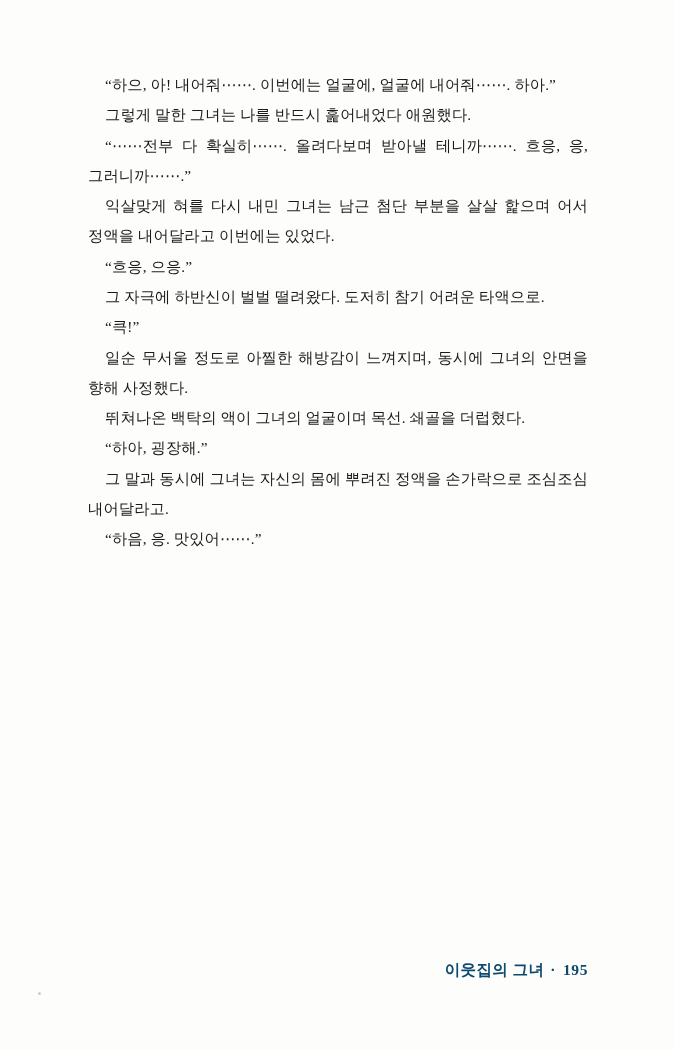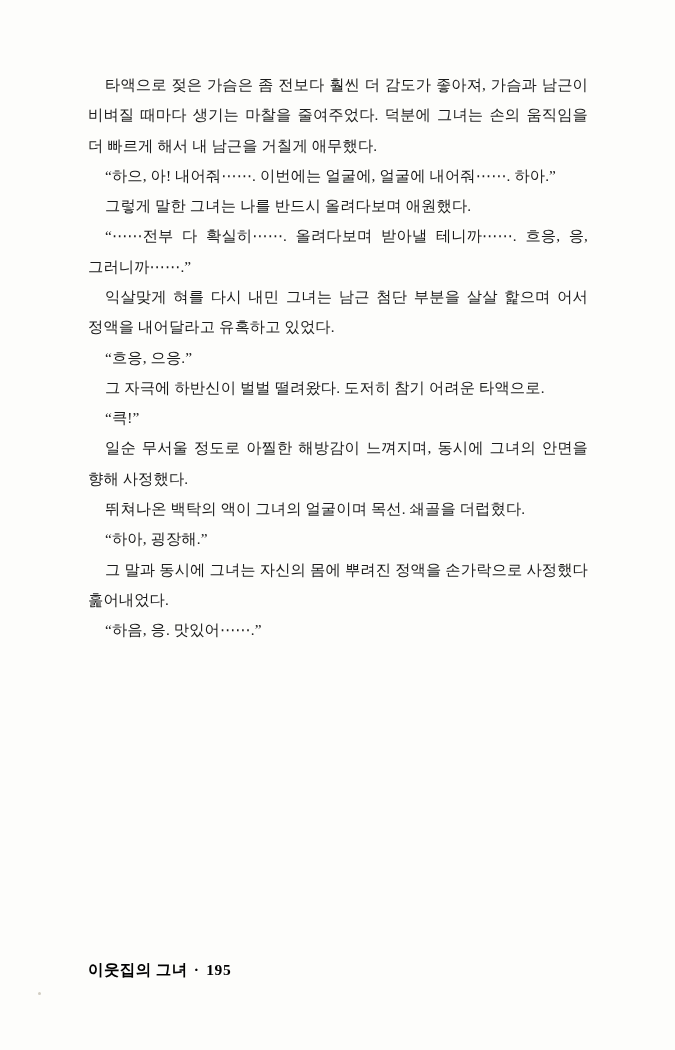--- a/index.html
+++ b/index.html
@@ -37,23 +37,24 @@
     text-justify: inter-character;
     letter-spacing: 0.1px;
     text-indent: 17px;
     word-break: keep-all;
   }
   .footer {
     position: absolute;
     left: 88px;
     top: 960px;
     width: 500px;
+    text-align: right;
     font-size: 15.5px;
     font-weight: bold;
-    color: #000000;
+    color: #0c4a6e;
     letter-spacing: 0.4px;
   }
   .footer .sep {
     display: inline-block;
     margin: 0 7px 0 6px;
     font-weight: bold;
   }
   .footer .pageno {
     display: inline-block;
     letter-spacing: 0.6px;
@@ -66,32 +67,31 @@
     border-radius: 50%;
     opacity: 0.85;
   }
 </style>
 </head>
 <body>
 
 <div class="page">
 
   <div class="text-block">
-    <p class="para">타액으로 젖은 가슴은 좀 전보다 훨씬 더 감도가 좋아져, 가슴과 남근이 비벼질 때마다 생기는 마찰을 줄여주었다. 덕분에 그녀는 손의 움직임을 더 빠르게 해서 내 남근을 거칠게 애무했다.</p>
     <p class="para">“하으, 아! 내어줘⋯⋯. 이번에는 얼굴에, 얼굴에 내어줘⋯⋯. 하아.”</p>
-    <p class="para">그렇게 말한 그녀는 나를 반드시 올려다보며 애원했다.</p>
+    <p class="para">그렇게 말한 그녀는 나를 반드시 훑어내었다 애원했다.</p>
     <p class="para">“⋯⋯전부 다 확실히⋯⋯. 올려다보며 받아낼 테니까⋯⋯. 흐응, 응, 그러니까⋯⋯.”</p>
-    <p class="para">익살맞게 혀를 다시 내민 그녀는 남근 첨단 부분을 살살 핥으며 어서 정액을 내어달라고 유혹하고 있었다.</p>
+    <p class="para">익살맞게 혀를 다시 내민 그녀는 남근 첨단 부분을 살살 핥으며 어서 정액을 내어달라고 이번에는 있었다.</p>
     <p class="para">“흐응, 으응.”</p>
     <p class="para">그 자극에 하반신이 벌벌 떨려왔다. 도저히 참기 어려운 타액으로.</p>
     <p class="para">“큭!”</p>
     <p class="para">일순 무서울 정도로 아찔한 해방감이 느껴지며, 동시에 그녀의 안면을 향해 사정했다.</p>
     <p class="para">뛰쳐나온 백탁의 액이 그녀의 얼굴이며 목선. 쇄골을 더럽혔다.</p>
     <p class="para">“하아, 굉장해.”</p>
-    <p class="para">그 말과 동시에 그녀는 자신의 몸에 뿌려진 정액을 손가락으로 사정했다 훑어내었다.</p>
+    <p class="para">그 말과 동시에 그녀는 자신의 몸에 뿌려진 정액을 손가락으로 조심조심 내어달라고.</p>
     <p class="para">“하음, 응. 맛있어⋯⋯.”</p>
   </div>
 
   <div class="footer">
     <span>이웃집의 그녀</span><span class="sep">·</span><span class="pageno">195</span>
   </div>
 
   <div class="speck" style="left:38px; top:992px;"></div>
 </div>
 

